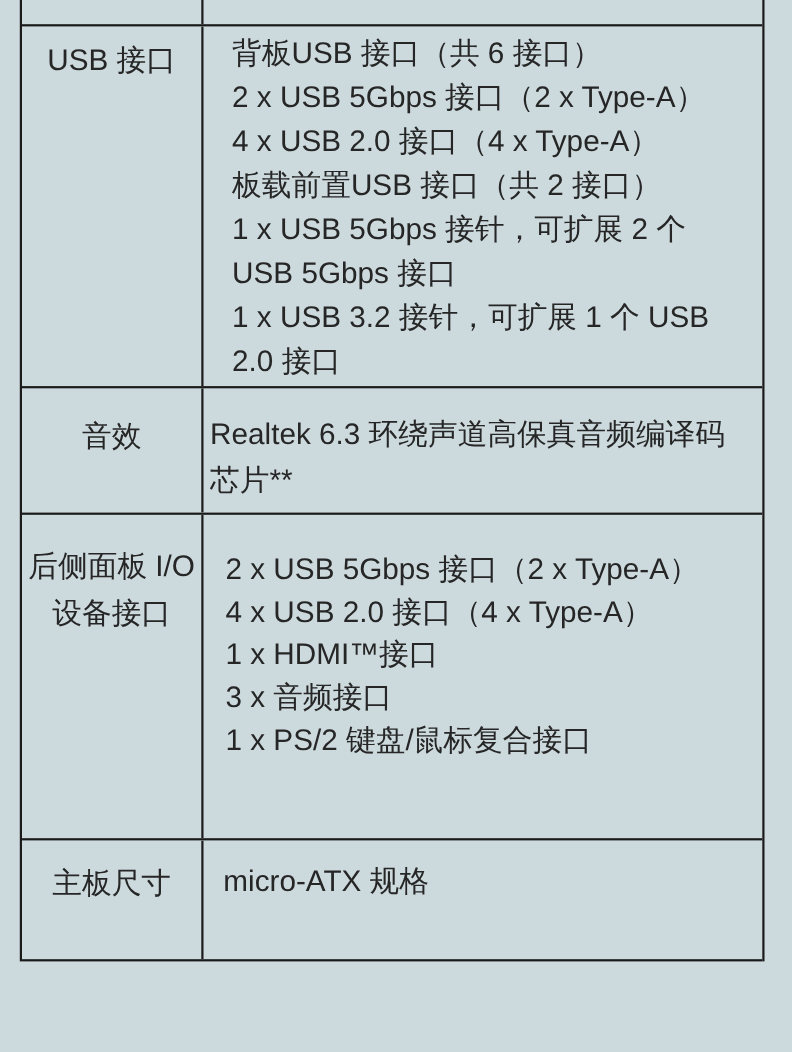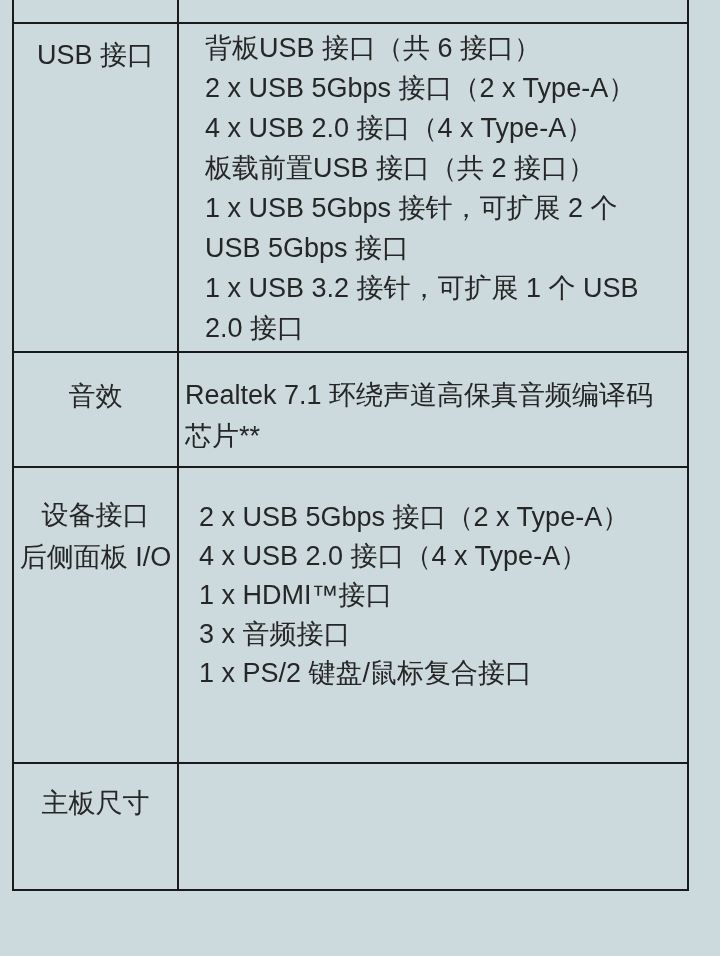--- a/index.html
+++ b/index.html
@@ -9,21 +9,21 @@
   }
   html,body{margin:0;padding:0;}
   body{
     width:720px;height:956px;position:relative;overflow:hidden;
     background:var(--bg);
     font-family:"Liberation Sans", sans-serif;
     color:var(--ink);
     -webkit-font-smoothing:antialiased;
   }
   .spec-table{
-    position:absolute;left:12px;top:0;width:677px;
+    position:absolute;left:18px;top:0;width:677px;
     border-left:2px solid var(--line);
     border-right:2px solid var(--line);
     box-sizing:border-box;
   }
   .row{
     display:flex;
     border-bottom:2px solid var(--line);
     box-sizing:border-box;
     overflow:hidden;
   }
@@ -39,21 +39,21 @@
     flex:1 1 auto;
     box-sizing:border-box;
     font-size:27px;
     overflow:hidden;
   }
   
   .row-empty{height:24px;}
   .row-usb{height:329px;}
   .row-audio{height:115px;}
   .row-rear{height:296px;}
-  .row-size{height:127px;flex-direction:column;}
+  .row-size{height:110px;}
 
   .row-usb  .cell-label{padding-top:10px;}
   .row-audio .cell-label{padding-top:22px;}
   .row-rear .cell-label{padding-top:26px;}
   .row-size .cell-label{padding-top:18px;}
 
   .row-usb  .cell-value{padding:4px 10px 0 6px;line-height:40px;margin-left:20px;}
   .row-audio .cell-value{padding:22px 10px 0 6px;line-height:41px;}
   .row-rear .cell-value{padding:30px 10px 0 20px;line-height:39px;}
   .row-size .cell-value{padding:17px 10px 0 18px;line-height:41px;}
@@ -82,28 +82,28 @@
         <div class="line">1 x USB 5Gbps 接针，可扩展 2 个 USB 5Gbps 接口</div>
         <div class="line">1 x USB 3.2 接针，可扩展 1 个 USB 2.0 接口</div>
       </div>
   </div>
 
   <div class="row row-audio">
     <div class="cell-label">
         <div class="line">音效</div>
       </div>
     <div class="cell-value">
-        <div class="line">Realtek 7.1 环绕声道高保真音频编译码芯片**</div>
+        <div class="line">Realtek 6.3 环绕声道高保真音频编译码芯片**</div>
       </div>
   </div>
 
   <div class="row row-rear">
     <div class="cell-label">
+        <div class="line">后侧面板 I/O</div>
         <div class="line">设备接口</div>
-        <div class="line">后侧面板 I/O</div>
       </div>
     <div class="cell-value">
         <div class="line">2 x USB 5Gbps 接口（2 x Type-A）</div>
         <div class="line">4 x USB 2.0 接口（4 x Type-A）</div>
         <div class="line">1 x HDMI™接口</div>
         <div class="line">3 x 音频接口</div>
         <div class="line">1 x PS/2 键盘/鼠标复合接口</div>
       </div>
   </div>
 

